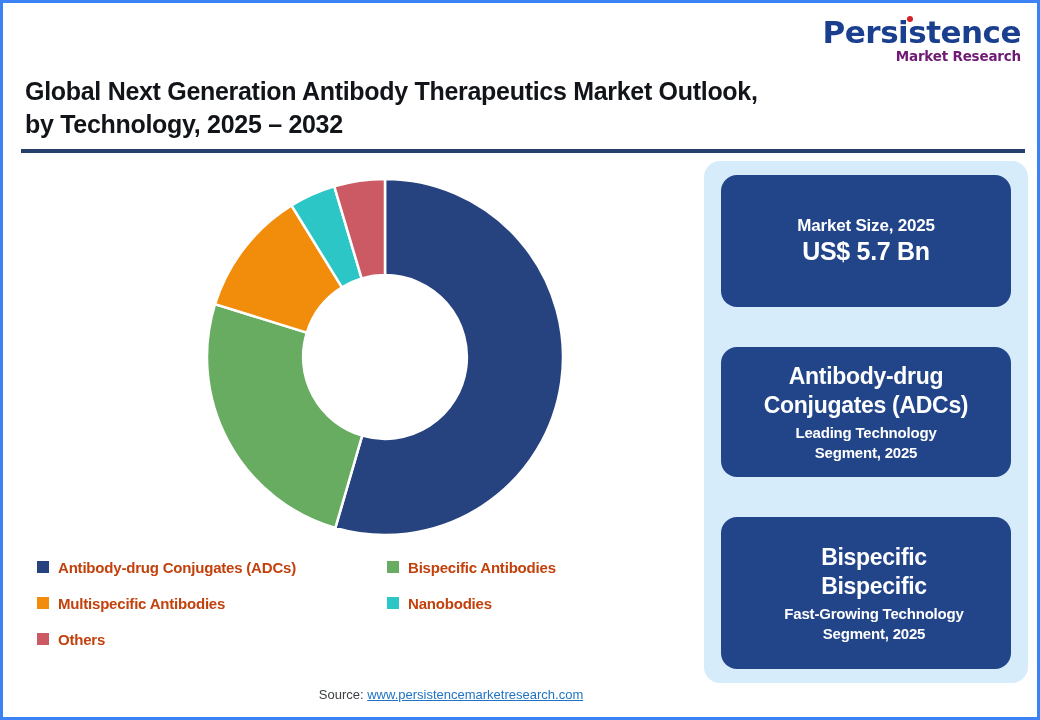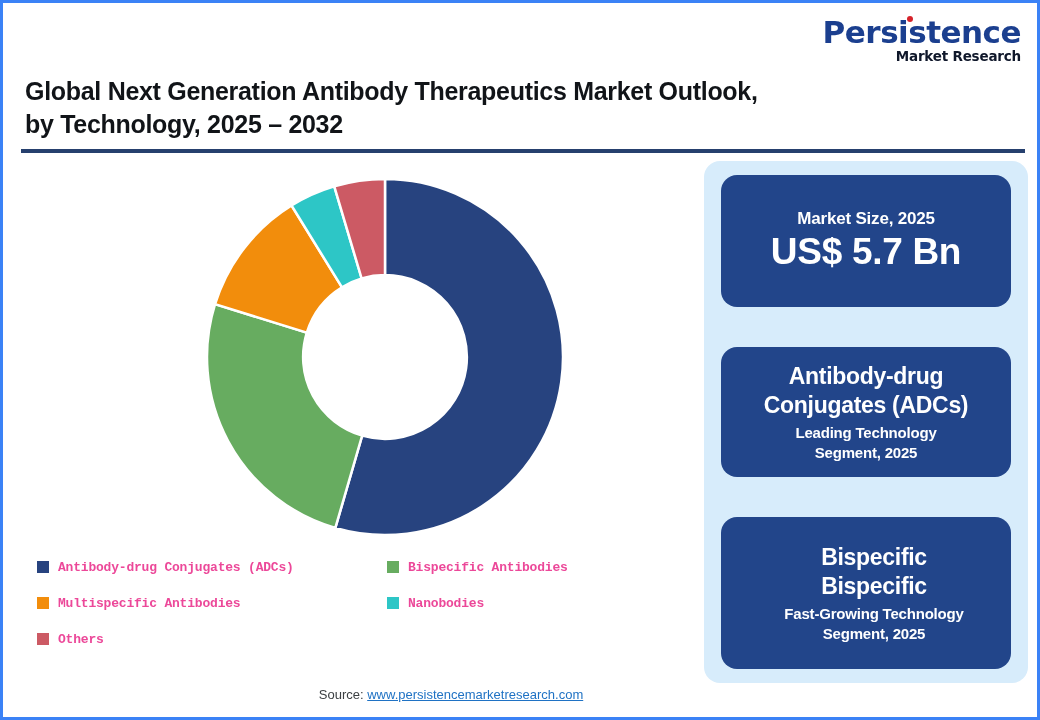--- a/index.html
+++ b/index.html
@@ -47,21 +47,21 @@
     top: -1px;
     width: 6px;
     height: 6px;
     background: #d6232a;
     border-radius: 50%;
   }
   .logo-sub {
     font-family: "DejaVu Sans", sans-serif;
     font-size: 13.5px;
     font-weight: bold;
-    color: #0f172a;
+    color: #701a75;
     margin-top: 2px;
     letter-spacing: -0.2px;
   }
 
   .page-title {
     position: absolute;
     left: 22px;
     top: 72px;
     width: 860px;
     font-size: 25px;
@@ -108,26 +108,25 @@
     display: flex;
     align-items: center;
     gap: 9px;
   }
   .legend-swatch {
     width: 12px;
     height: 12px;
     flex: 0 0 auto;
   }
   .legend-label {
-    font-size: 13px;
-    font-weight: bold;
-    color: #ec4899;
+    font-size: 15px;
+    font-weight: bold;
+    color: #c2410c;
     white-space: nowrap;
     letter-spacing: -0.2px;
-    font-family: Liberation Mono, monospace;
   }
 
   
   .side-panel {
     position: absolute;
     left: 701px;
     top: 158px;
     width: 324px;
     height: 522px;
     background: #d7ecfb;
@@ -151,21 +150,21 @@
   .kpi-card.c2 { top: 186px; height: 130px; }
   .kpi-card.c3 { top: 356px; height: 152px; padding-left: 16px; }
 
   .kpi-small {
     font-size: 17px;
     font-weight: bold;
     line-height: 1.25;
     letter-spacing: -0.2px;
   }
   .kpi-big {
-    font-size: 37px;
+    font-size: 25px;
     font-weight: bold;
     line-height: 1.22;
     letter-spacing: -0.3px;
   }
   .kpi-head {
     font-size: 23px;
     font-weight: bold;
     line-height: 1.25;
     letter-spacing: -0.3px;
     padding: 0 12px;

